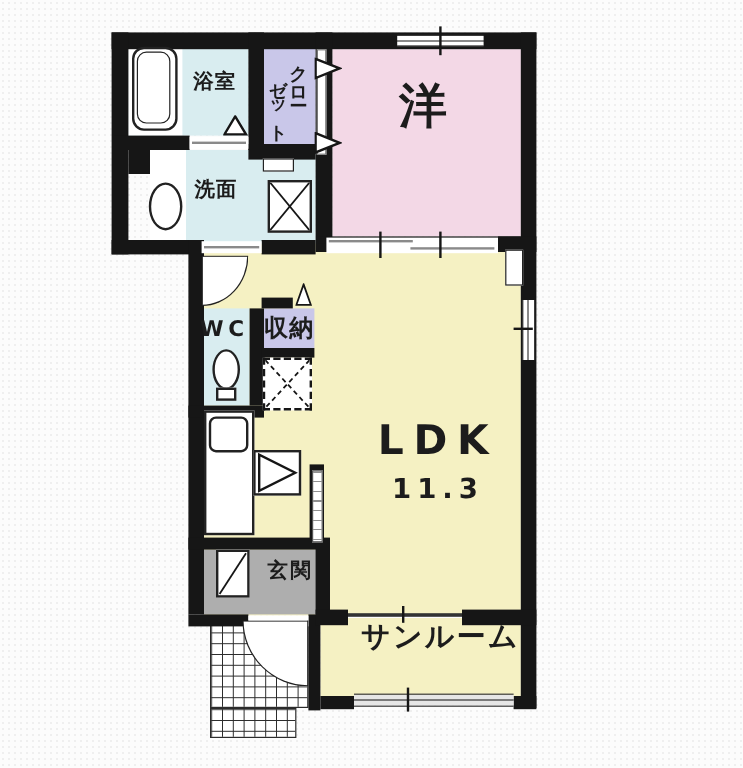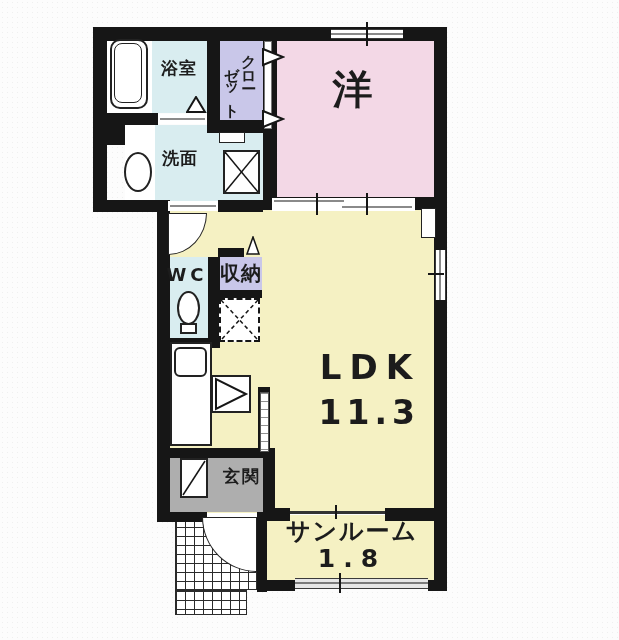--- a/index.html
+++ b/index.html
@@ -200,25 +200,24 @@
   <div class="abs lbl vtext" style="left:240px;top:44px;">クロー</div>
   <div class="abs lbl vtext" style="left:223px;top:57px;">ゼット</div>
 
   <div class="abs lbl" style="left:295px;top:68px;width:115px;text-align:center;">
     <div style="font-size:40px;font-weight:600;">洋</div>
   </div>
 
   <div class="abs lbl small" style="left:165px;top:266px;width:44px;font-size:18px;letter-spacing:4px;font-weight:700;">WC</div>
   <div class="abs lbl small" style="left:219px;top:263px;width:44px;">収納</div>
 
-  <div class="abs lbl" style="left:290px;top:350px;width:130px;text-align:right;">
+  <div class="abs lbl" style="left:300px;top:350px;width:130px;text-align:center;">
     <div style="font-size:34px;font-weight:600;letter-spacing:8px;">LDK</div>
-    <div style="font-size:33px;font-weight:600;letter-spacing:5px;margin-top:10px;">11.3</div>
+    <div style="font-size:23px;font-weight:600;letter-spacing:5px;margin-top:10px;">11.3</div>
   </div>
 
   <div class="abs lbl small" style="left:218px;top:468px;width:48px;font-size:17px;letter-spacing:2px;">玄関</div>
 
-  <div class="abs lbl" style="left:273px;top:519px;width:158px;text-align:center;">
+  <div class="abs lbl" style="left:288px;top:519px;width:158px;text-align:center;font-family:Liberation Serif, serif;">
     <div style="font-size:24px;font-weight:600;letter-spacing:2px;">サンルーム</div>
-    <div style="font-size:25px;font-weight:600;letter-spacing:8px;margin-top:2px;">1.8</div>
   </div>
 
 </div>
 
 </body></html>

